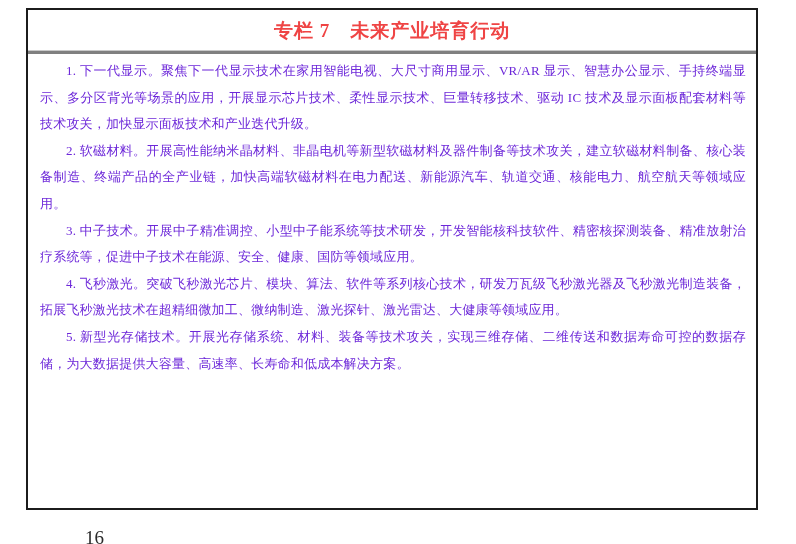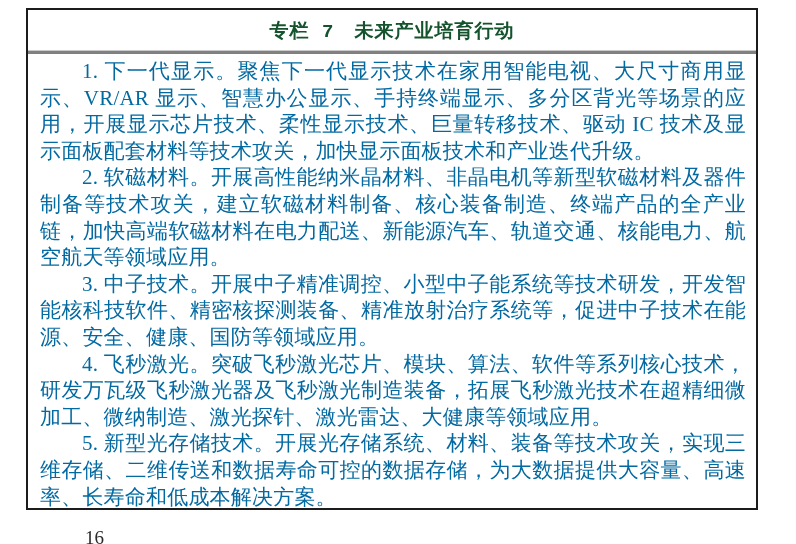--- a/index.html
+++ b/index.html
@@ -28,37 +28,37 @@
   }
   .panel-header {
     height: 41px;
     display: flex;
     align-items: center;
     justify-content: center;
     border-bottom: 3px solid #808080;
     box-shadow: 0 -1px 0 #c9c9c9 inset;
   }
   .panel-title {
-    font-family: Liberation Mono, monospace;
+    font-family: Liberation Serif, serif;
     font-weight: 700;
     font-size: 19px;
     letter-spacing: 1px;
-    color: #14532d;
+    color: #ef4444;
   }
   .panel-body {
     padding: 4px 10px 0 12px;
   }
   .para {
     margin: 0;
-    font-size: 21px;
+    font-size: 13px;
     line-height: 26.6px;
     text-align: justify;
     text-indent: 2em;
     letter-spacing: 0.2px;
-    color: #0369a1;
+    color: #6d28d9;
   }
   .page-number {
     position: absolute;
     left: 85px;
     top: 527px;
     font-size: 19px;
     font-family: "Liberation Serif", "DejaVu Serif", serif;
     color: #2a2a2a;
   }
 </style>

